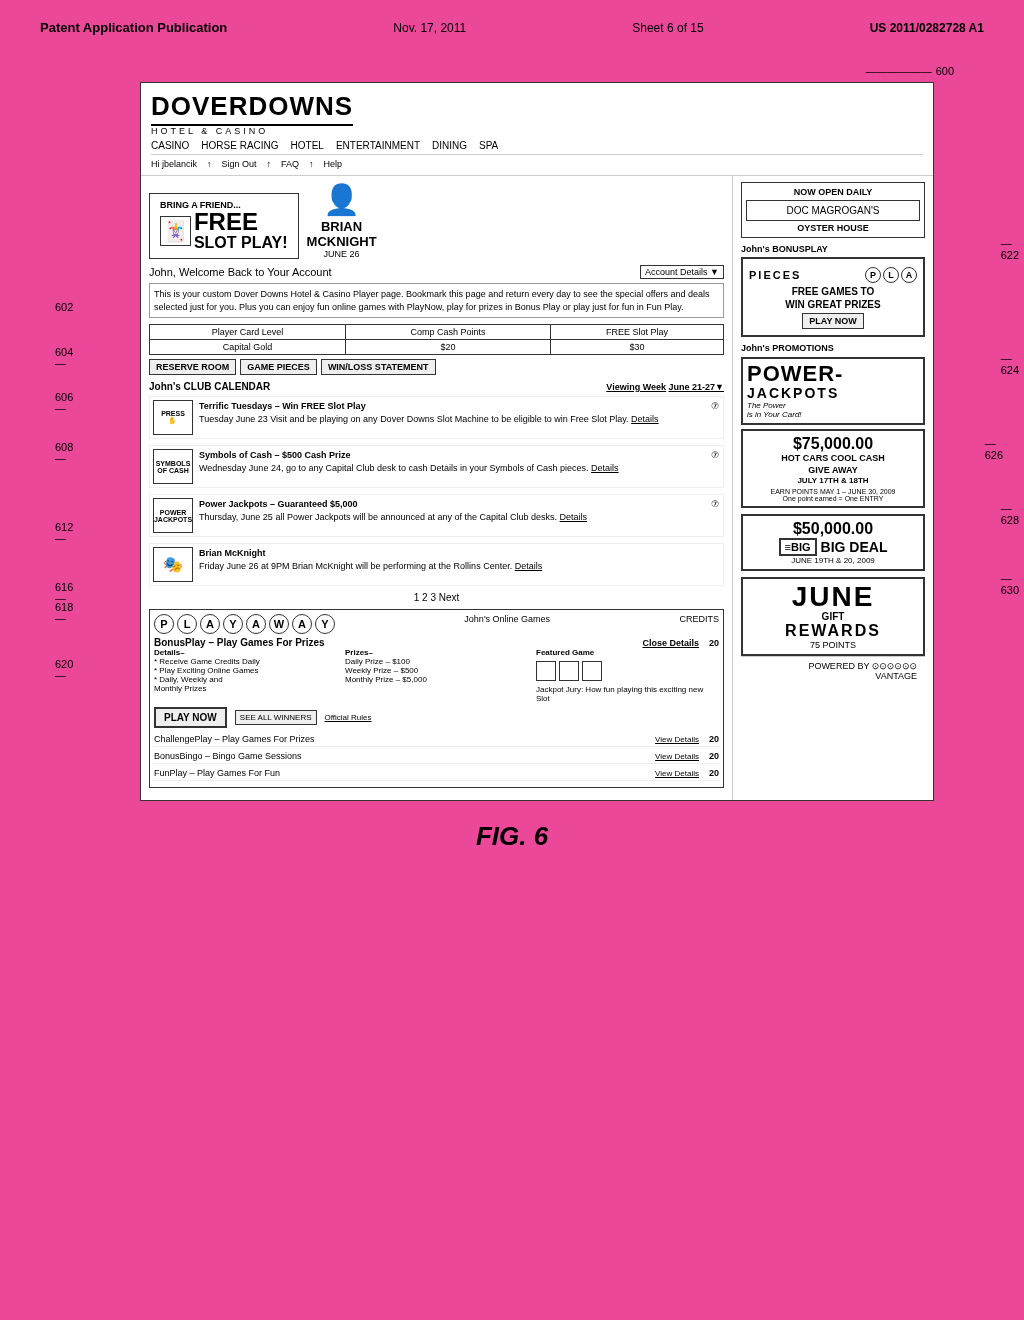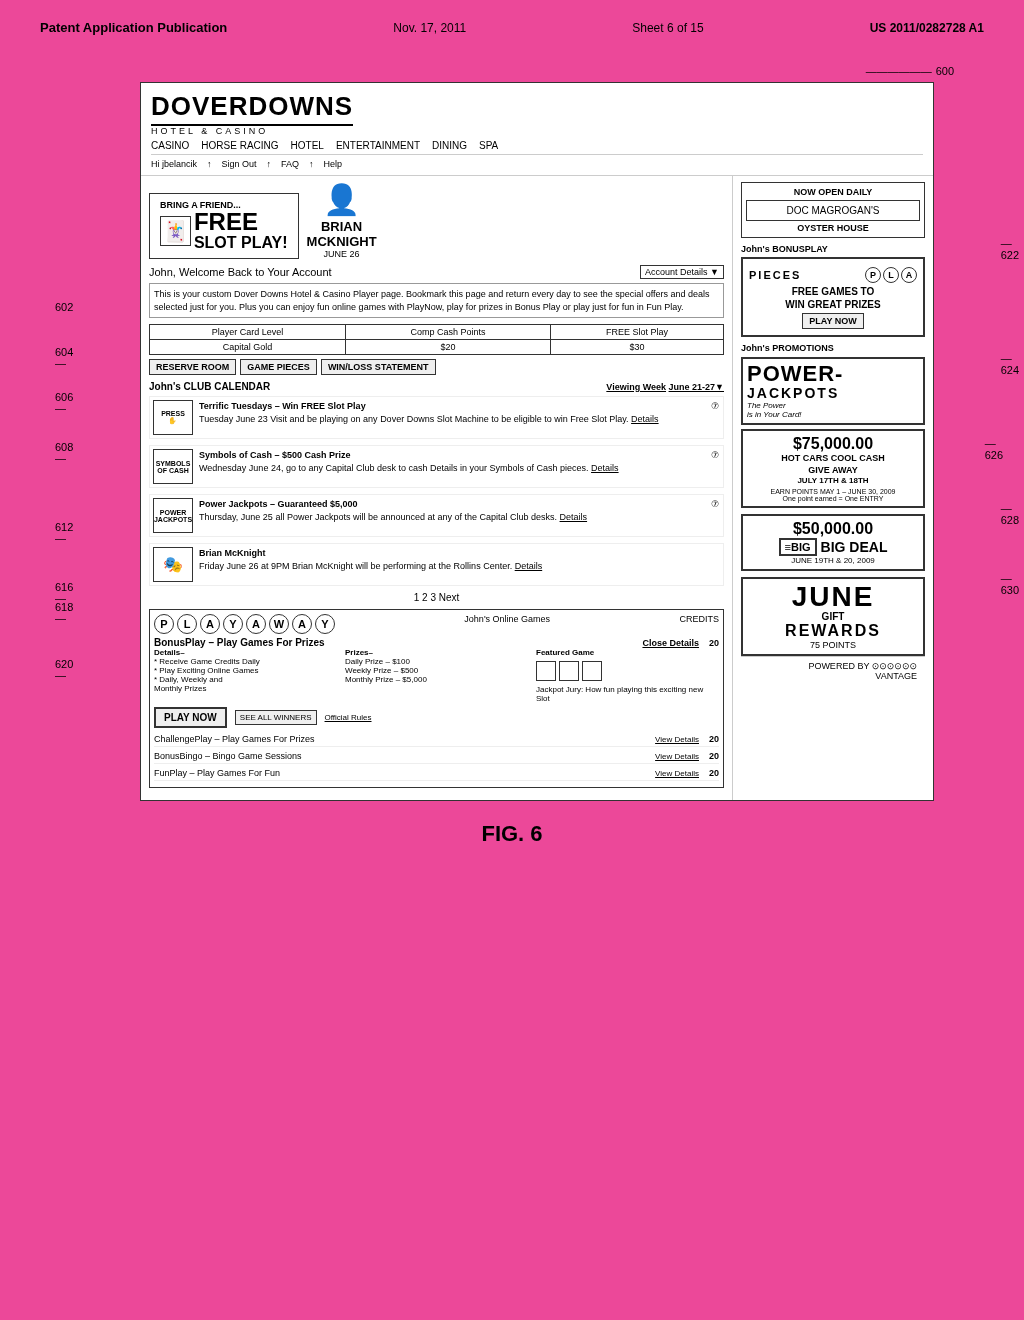--- a/index.html
+++ b/index.html
@@ -505,22 +505,23 @@
       font-weight: bold;
       letter-spacing: 2px;
     }
     .points-text {
       font-size: 9px;
     }
 
     
     .fig-caption {
       text-align: center;
-      font-size: 22px;
-      font-weight: bold;
+      font-size: 26px;
+      font-weight: bold;
+      font-style: italic;
       margin-top: 20px;
     }
 
     .powered-by {
       text-align: right;
       font-size: 9px;
       padding: 4px 8px;
       border-top: 1px solid #ccc;
     }
 

